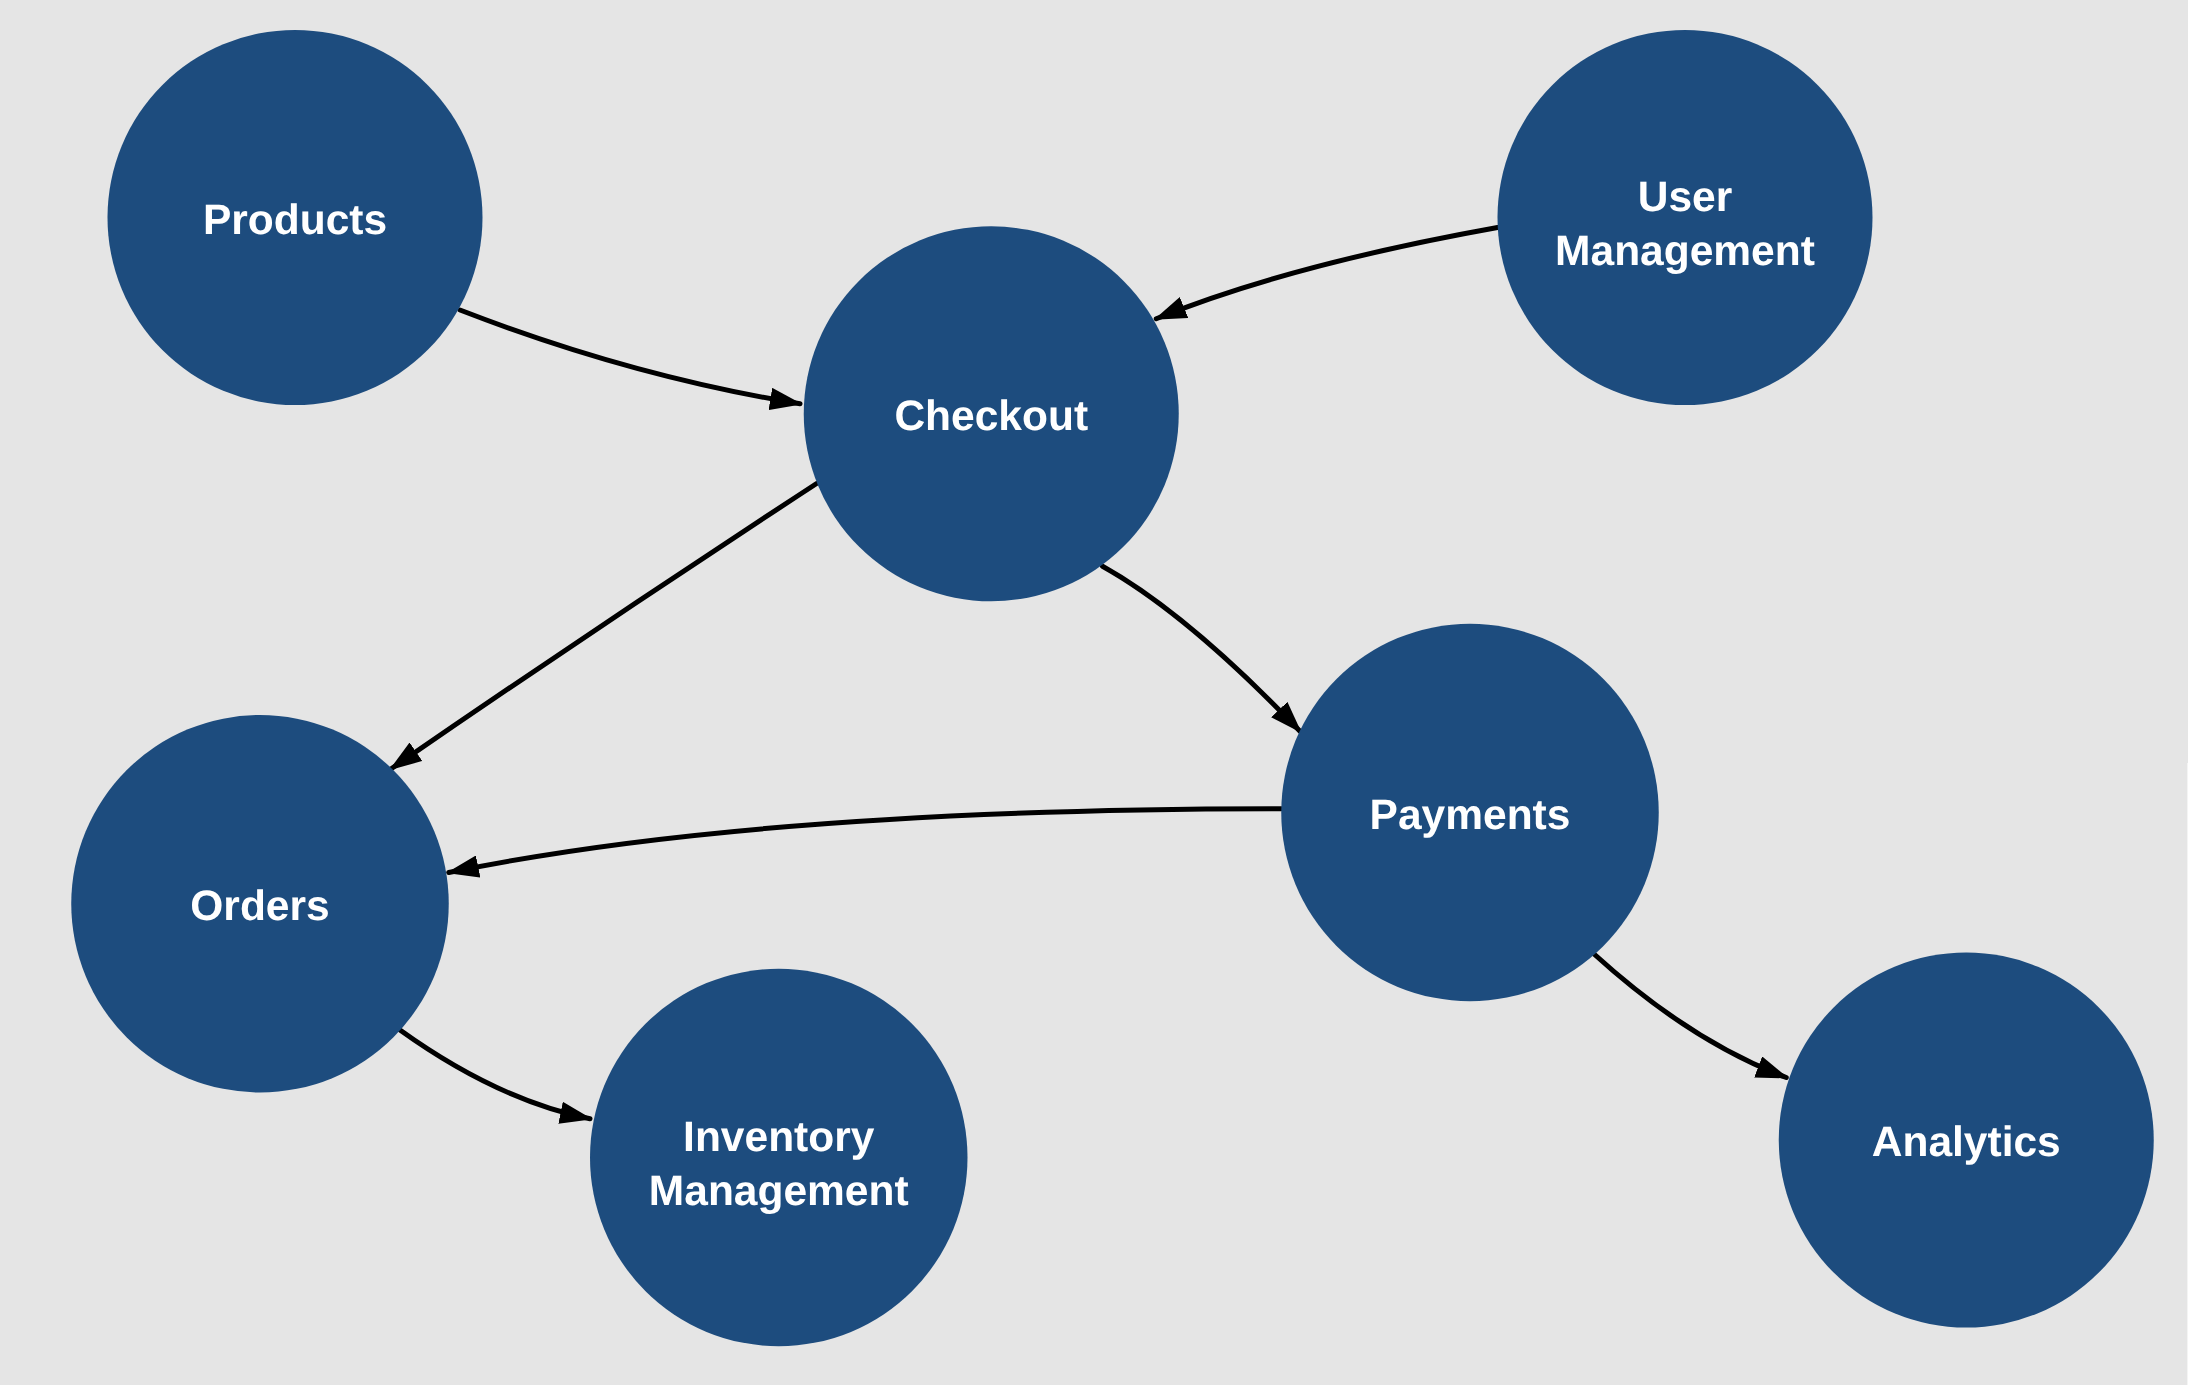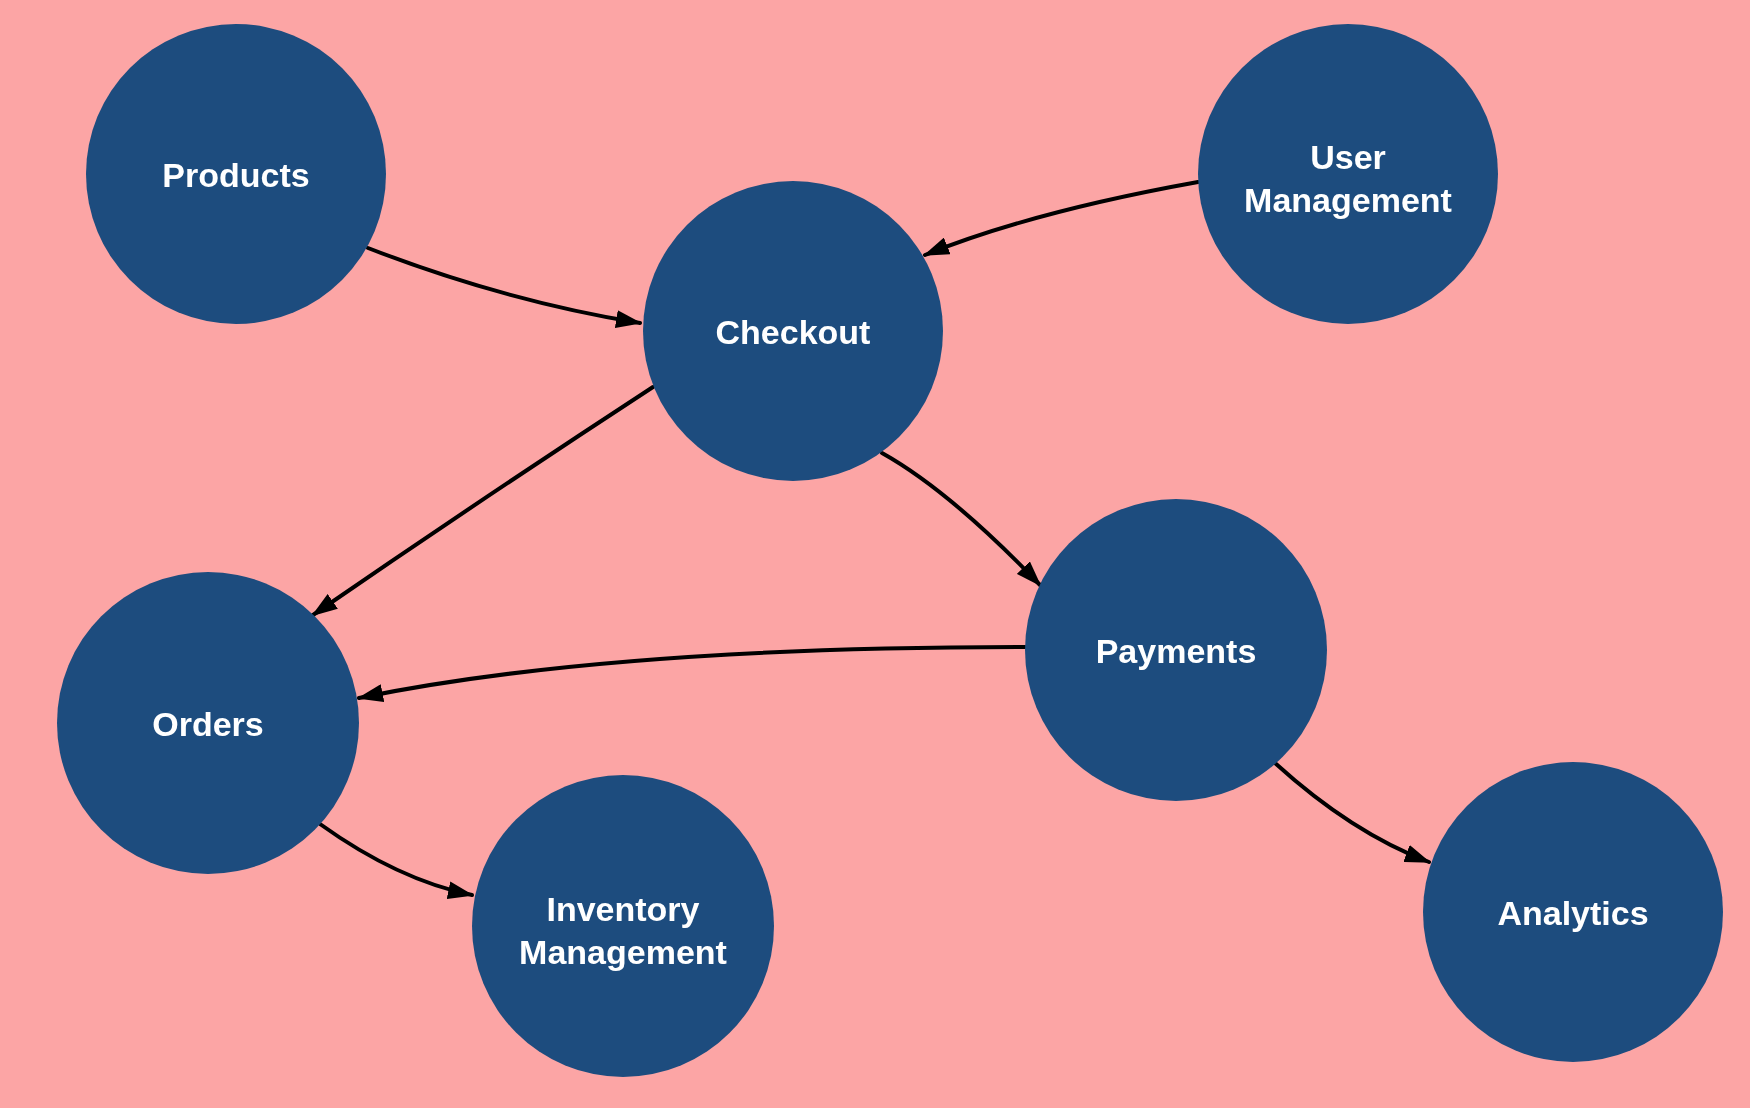--- a/index.html
+++ b/index.html
@@ -32,21 +32,21 @@
     font-family: "Liberation Sans", sans-serif;
     font-weight: bold;
     font-size: 34px;
     text-anchor: middle;
     pointer-events: none;
   }
 </style>
 </head>
 <body>
 
-<div class="stage" style="background: #fca5a5;">
+<div class="stage" style="background: #e5e5e5;">
   <svg class="diagram" id="diagram-svg" viewBox="0 0 1750 1108" xmlns="http://www.w3.org/2000/svg">
     <defs>
       <marker id="arrowhead" markerUnits="userSpaceOnUse" markerWidth="26" markerHeight="18" refX="24" refY="9" orient="auto">
         <path d="M0,0 L26,9 L0,18 Z" fill="#000000"></path>
       </marker>
     </defs>
     <g id="edges-layer">
         <path d="M368,248 Q505,301 640,323" class="edge-path" stroke="#000000" marker-end="url(#arrowhead)"></path>
         <path d="M1198,182 Q1031,212 925,255" class="edge-path" stroke="#000000" marker-end="url(#arrowhead)"></path>
         <path d="M653,387 Q480,500 313,615" class="edge-path" stroke="#000000" marker-end="url(#arrowhead)"></path>

